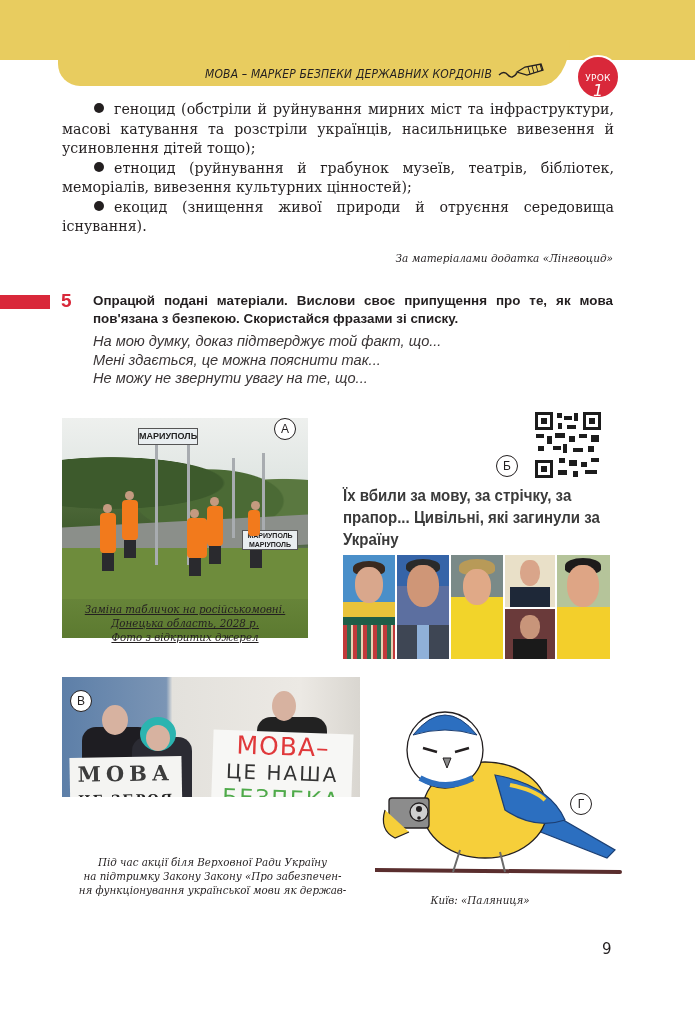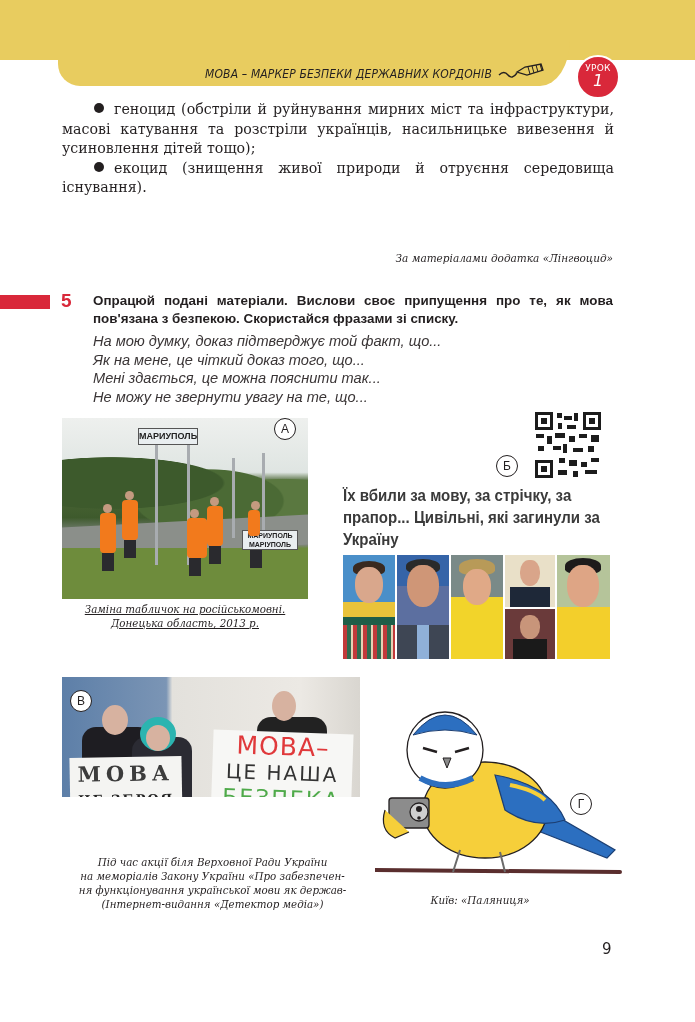--- a/index.html
+++ b/index.html
@@ -10,42 +10,42 @@
   .hdr-band { position: absolute; left: 0; top: 0; width: 695px; height: 60px; background: #e8cc5f; }
   .hdr-tab { position: absolute; left: 58px; top: 40px; width: 512px; height: 46px; background: #e8cc5f;
     border-bottom-left-radius: 22px; border-bottom-right-radius: 30px 46px; }
   .hdr-title { position: absolute; left: 205px; top: 66px; font-family: "DejaVu Sans", sans-serif;
     font-size: 12.5px; font-style: italic; letter-spacing: 0.2px; color: #231f20; white-space: nowrap;
     transform: scaleX(0.86); transform-origin: left center; }
   .hdr-pen { position: absolute; left: 497px; top: 62px; width: 48px; height: 18px; }
   .badge { position: absolute; left: 576px; top: 55px; width: 44px; height: 44px; border-radius: 50%;
     background: #d9283a; border: 2px solid #ffffff; color: #fff; text-align: center;
     font-family: "DejaVu Sans", sans-serif; }
-  .badge .b-lbl { display: block; font-size: 9px; margin-top: 6px; letter-spacing: 0.3px; }
+  .badge .b-lbl { display: block; font-size: 9px; margin-top: 16px; letter-spacing: 0.3px; }
   .badge .b-num { display: block; font-size: 16px; line-height: 16px; font-style: italic; }
 
   
   .bullets { position: absolute; left: 62px; top: 100px; width: 552px; font-size: 14.2px; line-height: 19.5px;
     text-align: justify; }
   .bullets p { text-indent: 32px; }
   .bullets .dot { display: inline-block; width: 10px; height: 10px; border-radius: 50%; background: #231f20;
     margin-right: 10px; vertical-align: 1px; text-indent: 0; }
   .source { position: absolute; right: 82px; top: 252px; font-size: 10.5px; font-style: italic; color: #231f20; }
 
   
   .task-bar { position: absolute; left: 0; top: 295px; width: 50px; height: 14px; background: #d9283a; }
   .task-num { position: absolute; left: 61px; top: 290px; font-family: "Liberation Sans", sans-serif;
     font-size: 19px; font-weight: bold; color: #d9283a; }
   .task-text { position: absolute; left: 93px; top: 292px; width: 520px; font-family: "Liberation Sans", sans-serif;
     font-weight: bold; font-size: 13.4px; line-height: 18px; text-align: justify; }
   .phrases { position: absolute; left: 93px; top: 332px; font-family: "Liberation Sans", sans-serif;
     font-style: italic; font-size: 14.6px; line-height: 18.5px; color: #3a3536; }
 
   
-  .photo-a { position: absolute; left: 62px; top: 418px; width: 246px; height: 181px; overflow: hidden;
+  .photo-a { position: absolute; left: 62px; top: 418px; width: 246px; height: 220px; overflow: hidden;
     background: linear-gradient(#eef0ee 0%, #dfe5e2 30%, #4f6a3a 35%, #3e5a2c 55%, #6f7b6c 62%, #80857e 70%, #6d8a3e 72%, #5c7a30 100%); }
   .pa-trees { position: absolute; left: 0; top: 20px; width: 246px; height: 90px;
     background: radial-gradient(ellipse at 20% 50%, #3d5a2c 0 40%, transparent 41%),
                 radial-gradient(ellipse at 60% 70%, #4b6a35 0 35%, transparent 36%),
                 radial-gradient(ellipse at 90% 80%, #5a7840 0 30%, transparent 31%); }
   .pa-road { position: absolute; left: 0; top: 103px; width: 246px; height: 30px; background: #8b8f8a; transform: skewY(-3deg); }
   .pa-grass { position: absolute; left: 0; top: 130px; width: 246px; height: 51px; background: #6e8c3c; }
   .pa-sign { position: absolute; left: 76px; top: 10px; width: 60px; height: 17px; background: #e9eef0;
     border: 1.5px solid #555; font-family: "Liberation Sans", sans-serif; font-weight: bold; font-size: 9px;
     text-align: center; line-height: 14px; color: #222; }
@@ -113,30 +113,30 @@
   <line x1="39" y1="3" x2="41" y2="10" stroke="#231f20" stroke-width="1"></line>
   <line x1="43" y1="2" x2="45" y2="9" stroke="#231f20" stroke-width="1"></line>
 </svg>
 <div class="badge">
   <span class="b-lbl">УРОК</span>
   <span class="b-num">1</span>
 </div>
 
 <div class="bullets">
   <p><span class="dot"></span><span>геноцид (обстріли й руйнування мирних міст та інфраструктури, масові катування та розстріли українців, насильницьке вивезення й усиновлення дітей тощо);</span></p>
+  <p><span class="dot"></span><span>етноцид (руйнування й грабунок музеїв, театрів, бібліотек, меморіалів, вивезення культурних цінностей);</span></p>
   <p><span class="dot"></span><span>екоцид (знищення живої природи й отруєння середовища існування).</span></p>
 </div>
 <div class="source">За матеріалами додатка «Лінгвоцид»</div>
 
 <div class="task-bar"></div>
 <div class="task-num">5</div>
 <div class="task-text">Опрацюй подані матеріали. Вислови своє припущення про те, як мова пов'язана з  безпекою. Скористайся фразами зі списку.</div>
 <div class="phrases">
   <div>На мою думку, доказ підтверджує той факт, що...</div>
-  <div>Як на мене, це чіткий доказ того, що...</div>
   <div>Мені здається, це можна пояснити так...</div>
   <div>Не можу не звернути увагу на те, що...</div>
 </div>
 
 <div class="photo-a">
   <div class="pa-trees"></div>
   <div class="pa-road"></div>
   <div class="pa-grass"></div>
   <div class="pa-pole" style="left:93px;top:27px;height:120px;"></div>
   <div class="pa-pole" style="left:125px;top:27px;height:120px;"></div>
@@ -149,21 +149,22 @@
   </div>
   <div class="pa-worker" style="left:38px;top:95px;"></div>
   <div class="pa-worker" style="left:60px;top:82px;"></div>
   <div class="pa-worker" style="left:125px;top:100px;width:20px;"></div>
   <div class="pa-worker" style="left:145px;top:88px;"></div>
   <div class="pa-worker" style="left:186px;top:92px;width:12px;height:26px;"></div>
 </div>
 <div class="label-circle" style="left:274px;top:418px;">А</div>
 <div class="cap cap-a">
   <div>Заміна табличок на російськомовні.</div>
-  <div>Донецька область, 2013 р.</div>
+  <div>Донецька область, 2028 р.</div>
+  <div>Фото з відкритих джерел</div>
 </div>
 
 <div class="label-circle" style="left:496px;top:455px;">Б</div>
 <div class="qr">
   <div class="qr-finder" style="left:2px;top:2px;"></div>
   <div class="qr-finder" style="left:50px;top:2px;"></div>
   <div class="qr-finder" style="left:2px;top:50px;"></div>
   <div class="qr-cell" style="left:24px;top:3px;width:5px;height:5px;"></div>
   <div class="qr-cell" style="left:31px;top:6px;width:8px;height:4px;"></div>
   <div class="qr-cell" style="left:41px;top:3px;width:4px;height:8px;"></div>
@@ -233,24 +234,23 @@
     <span class="s2">ЦЕ ЗБРОЯ</span>
   </div>
   <div class="sign-r">
     <span class="r1">МОВА–</span>
     <span class="r2">ЦЕ НАША</span>
     <span class="r3">БЕЗПЕКА</span>
   </div>
 </div>
 <div class="label-circle" style="left:70px;top:690px;">В</div>
 <div class="cap cap-v">
-  <div>Під час акції біля Верховної Ради України</div>
-  <div>на меморіалів Закону України «Про забезпечен-</div>
+  <div>Під час акції біля Верховної Ради Україну</div>
+  <div>на підтримку Закону Закону «Про забезпечен-</div>
   <div>ня функціонування української мови як держав-</div>
-  <div>(Інтернет-видання «Детектор медіа»)</div>
 </div>
 
 <svg class="bird" viewBox="0 0 260 190">
 
   <path d="M-10 170 L245 172" stroke="#5a2e2e" stroke-width="4" fill="none" stroke-linecap="round"></path>
 
   <path d="M145 95 L240 150 L232 158 L135 120 Z" fill="#2c6fc0" stroke="#1c3f73" stroke-width="1.2"></path>
 
   <ellipse cx="110" cy="110" rx="62" ry="48" fill="#f6cf3a" stroke="#231f20" stroke-width="1.3"></ellipse>
 

